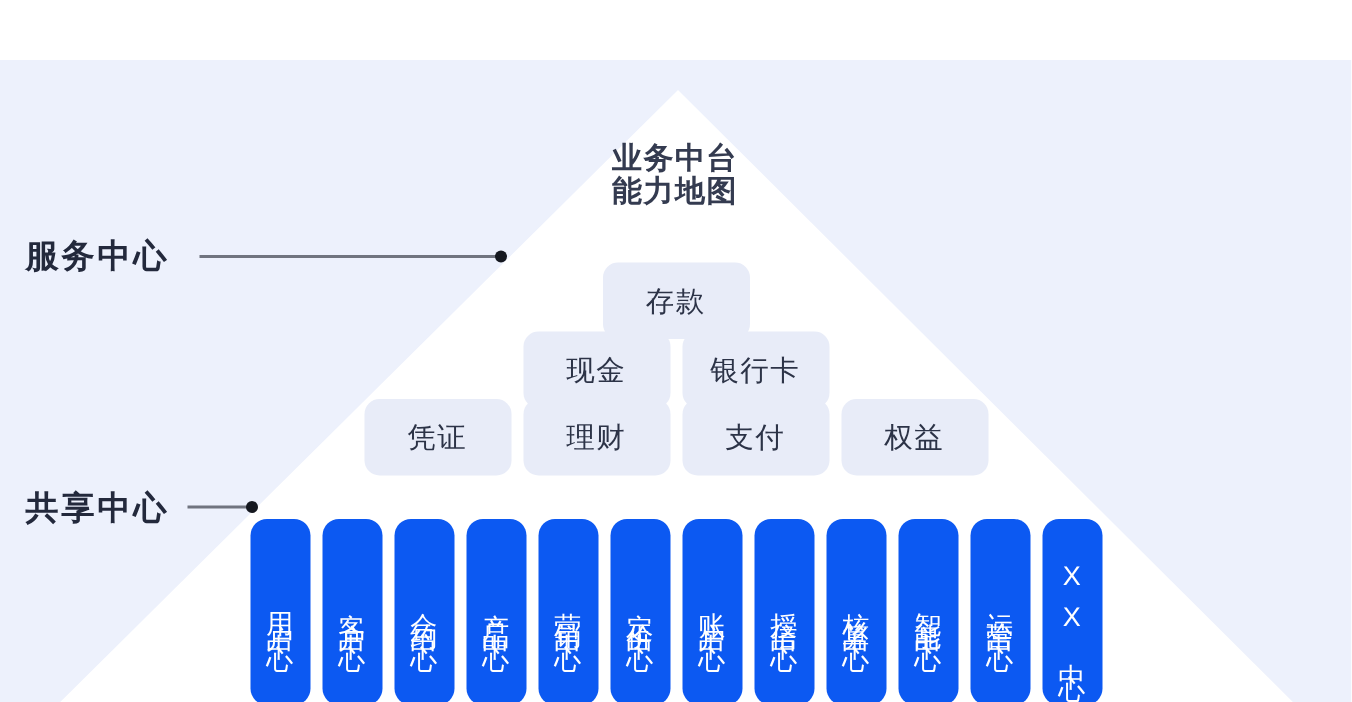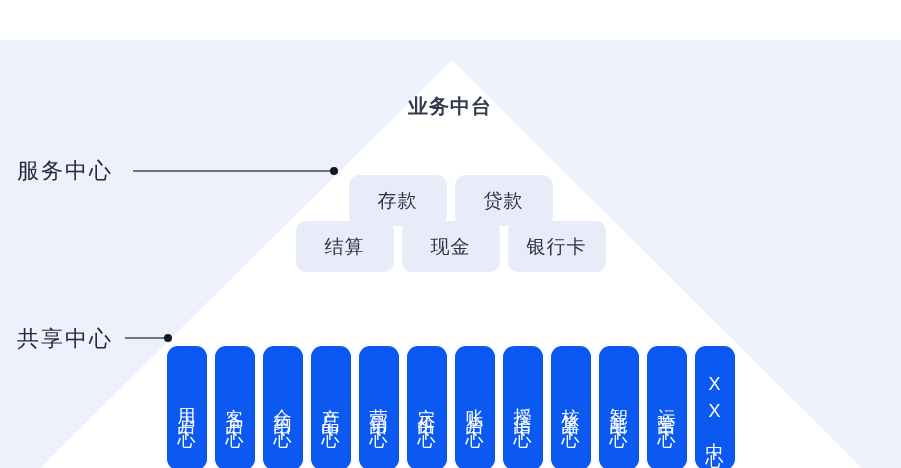--- a/index.html
+++ b/index.html
@@ -37,21 +37,21 @@
     font-size:20px;line-height:22px;
     font-weight:700;
     color:var(--title_text);
     letter-spacing:1px;
     white-space:nowrap;
   }
   .callout-label{
     position:absolute;
     left:17px;
     font-size:22px;
-    font-weight:400;
+    font-weight:700;
     color:var(--label_text);
     letter-spacing:2px;
     white-space:nowrap;
   }
   .callout-label.service{top:116px;}
   .callout-label.share{top:284px;text-align:right;}
   .callout-line{
     position:absolute;
     height:2px;
     background:var(--line);
@@ -107,41 +107,46 @@
 </style>
 </head>
 <body>
 
 <div class="stage">
 
   <div class="pyramid"></div>
 
   <div class="title">
     <div>业务中台</div>
+    <div>能力地图</div>
   </div>
 
   <div class="callout-label service">服务中心</div>
   <div class="callout-line service"></div>
   <div class="callout-dot service"></div>
 
   <div class="callout-label share">共享中心</div>
   <div class="callout-line share"></div>
   <div class="callout-dot share"></div>
 
   <div class="pill-row r0">
     <div class="pill">存款</div>
-    <div class="pill">贷款</div>
   </div>
 
   <div class="pill-row r1">
-    <div class="pill">结算</div>
     <div class="pill">现金</div>
     <div class="pill">银行卡</div>
   </div>
 
+  <div class="pill-row r2">
+    <div class="pill">凭证</div>
+    <div class="pill">理财</div>
+    <div class="pill">支付</div>
+    <div class="pill">权益</div>
+  </div>
 
   <div class="share-row">
     <div class="vpill">用户中心</div>
     <div class="vpill">客户中心</div>
     <div class="vpill">合约中心</div>
     <div class="vpill">产品中心</div>
     <div class="vpill">营销中心</div>
     <div class="vpill">定价中心</div>
     <div class="vpill">账户中心</div>
     <div class="vpill">授信中心</div>

